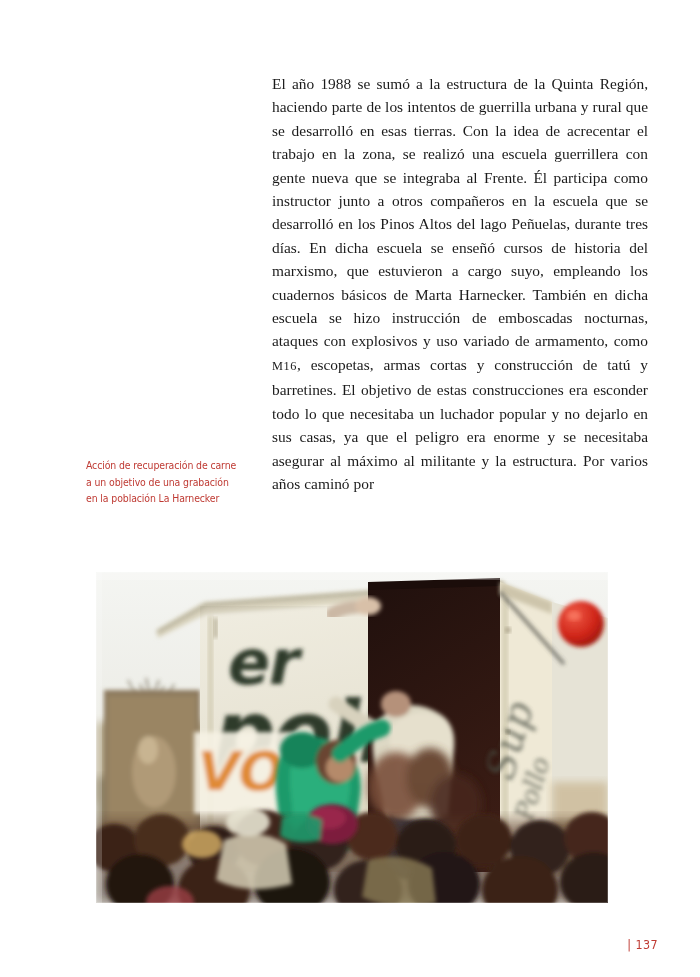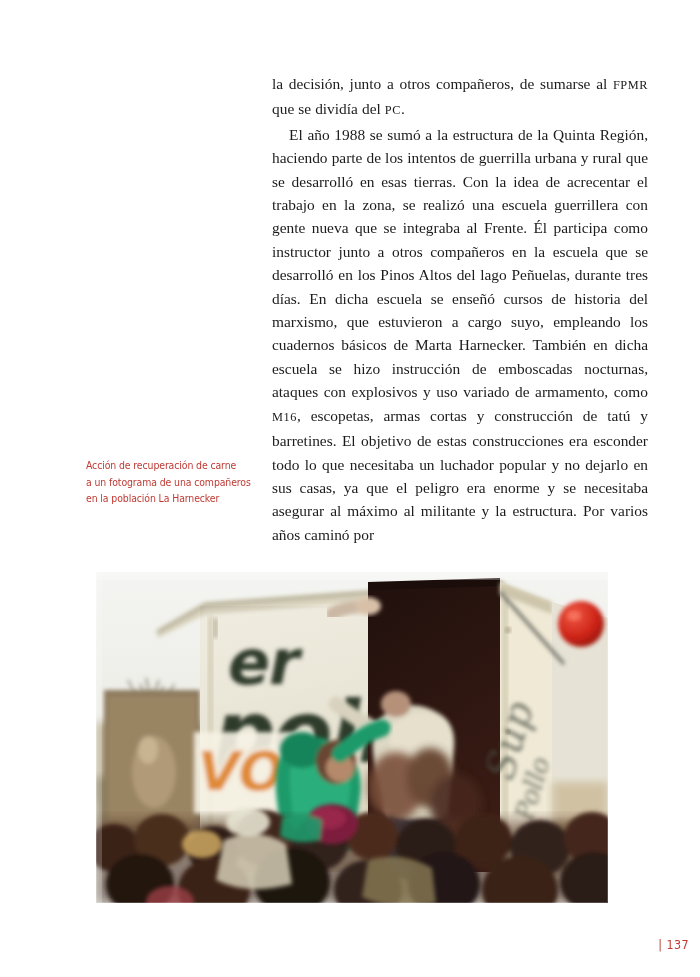--- a/index.html
+++ b/index.html
@@ -80,50 +80,49 @@
     width: 512px;
     height: 331px;
     overflow: hidden;
     background: #cfcdc4;
   }
   #photo svg { display: block; width: 100%; height: 100%; }
 
   
   #folio {
     position: absolute;
-    right: 11px;
+    right: 42px;
     bottom: 25px;
     font-family: "DejaVu Sans Condensed", "Liberation Sans Narrow", "Liberation Sans", sans-serif;
     font-size: 12.4px;
     color: #bf3a33;
     letter-spacing: 0.4px;
     white-space: nowrap;
   }
   #folio .rule {
     display: inline-block;
     margin-right: 4px;
     color: #bf3a33;
   }
 </style>
 </head>
 <body>
 
 <div id="page">
 
   <div id="text-column">
 
-    <p class="para"><span>la decisión, junto a otros compañeros, de sumarse al </span><span class="sc">FPMR</span><span> que se dividía del </span><span class="sc">PC</span><span>.</span></p>
 
     <p class="para"><span>El año 1988 se sumó a la estructura de la Quinta Región, haciendo parte de los intentos de guerrilla urbana y rural que se desarrolló en esas tierras. Con la idea de acrecentar el trabajo en la zona, se realizó una escuela guerrillera con gente nueva que se integraba al Frente. Él participa como instructor junto a otros compañeros en la escuela que se desarrolló en los Pinos Altos del lago Peñuelas, durante tres días. En dicha escuela se enseñó cursos de historia del marxismo, que estuvieron a cargo suyo, empleando los cuadernos básicos de Marta Harnecker. También en dicha escuela se hizo instrucción de emboscadas nocturnas, ataques con explosivos y uso variado de armamento, como </span><span class="sc">M16</span><span>, escopetas, armas cortas y construcción de tatú y barretines. El objetivo de estas construcciones era esconder todo lo que necesitaba un luchador popular y no dejarlo en sus casas, ya que el peligro era enorme y se necesitaba asegurar al máximo al militante y la estructura. Por varios años caminó por</span></p>
 
   </div>
 
   <div id="caption">
     <span class="cap-line">Acción de recuperación de carne</span>
-    <span class="cap-line">a un fotograma de una compañeros</span>
+    <span class="cap-line">a un objetivo de una grabación</span>
     <span class="cap-line">en la población La Harnecker</span>
   </div>
 
   <div id="photo">
     <svg viewBox="0 0 512 331" preserveAspectRatio="none">
       <defs>
         <linearGradient id="skyG" x1="0" y1="0" x2="0" y2="1">
           <stop offset="0%" stop-color="#f4f5f2"></stop>
           <stop offset="100%" stop-color="#e3e2d8"></stop>
         </linearGradient>

